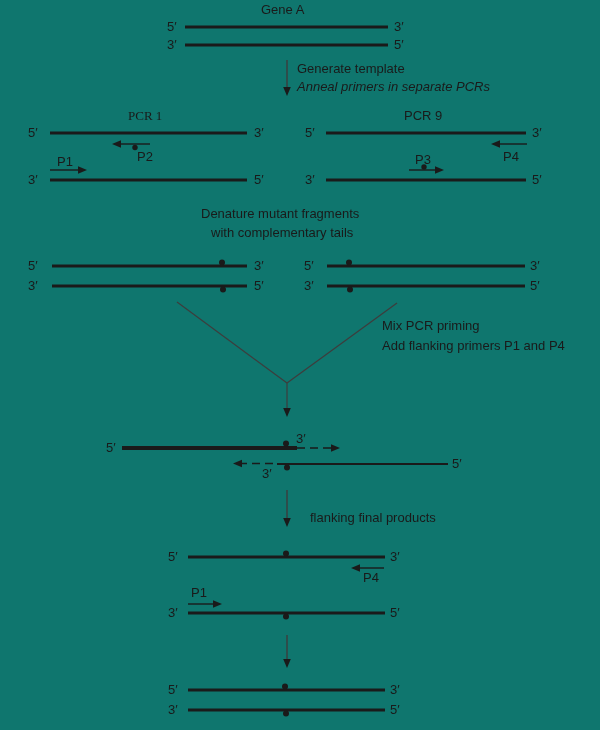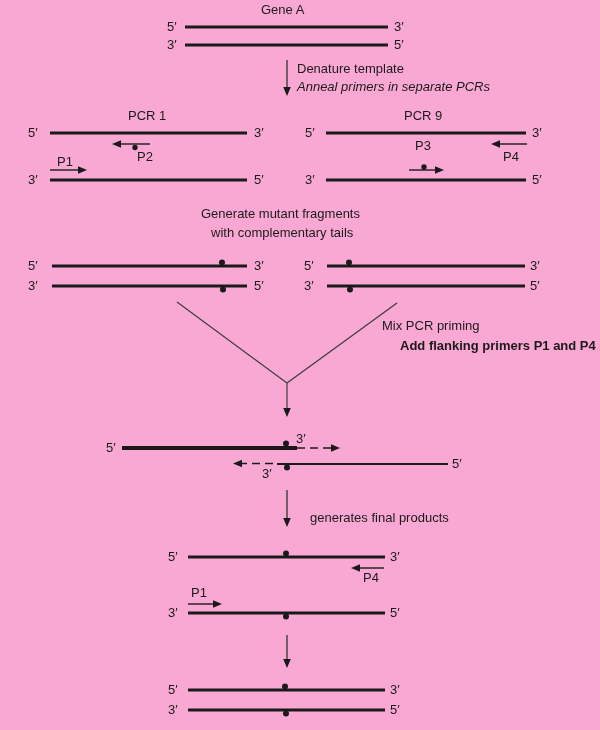--- a/index.html
+++ b/index.html
@@ -1,17 +1,17 @@
 <!DOCTYPE html>
 <html><head>
 <meta charset="utf-8">
 <style>
   html,body{margin:0;padding:0;background:#fff;}
   .canvas{
-    position:relative;width:600px;height:730px;background:#f9a8d4;
+    position:relative;width:600px;height:730px;background:#0f766e;
     font-family:"Liberation Sans", sans-serif;overflow:hidden;
   }
   .canvas svg{position:absolute;left:0;top:0;}
   .lbl{
     position:absolute;font-size:13px;line-height:14px;color:#1a1a1a;
     white-space:nowrap;
   }
 </style>
 </head>
 <body>
@@ -129,60 +129,60 @@
       <circle cx="286" cy="713.5" r="3" fill="#1a1a1a"></circle>
     </g>
   </svg>
 
   <span class="lbl" style="left:261px;top:3px;">Gene A</span>
   <span class="lbl" style="left:167px;top:20px;">5′</span>
   <span class="lbl" style="left:394px;top:20px;">3′</span>
   <span class="lbl" style="left:167px;top:38px;">3′</span>
   <span class="lbl" style="left:394px;top:38px;">5′</span>
 
-  <span class="lbl" style="left:297px;top:62px;">Denature template</span>
+  <span class="lbl" style="left:297px;top:62px;">Generate template</span>
   <span class="lbl" style="left:297px;top:80px;font-style:italic;">Anneal primers in separate PCRs</span>
 
-  <span class="lbl" style="left:128px;top:109px;">PCR 1</span>
+  <span class="lbl" style="left:128px;top:109px;font-family:Liberation Serif, serif;">PCR 1</span>
   <span class="lbl" style="left:28px;top:126px;">5′</span>
   <span class="lbl" style="left:254px;top:126px;">3′</span>
   <span class="lbl" style="left:137px;top:150px;">P2</span>
   <span class="lbl" style="left:57px;top:155px;">P1</span>
   <span class="lbl" style="left:28px;top:173px;">3′</span>
   <span class="lbl" style="left:254px;top:173px;">5′</span>
 
   <span class="lbl" style="left:404px;top:109px;">PCR 9</span>
   <span class="lbl" style="left:305px;top:126px;">5′</span>
   <span class="lbl" style="left:532px;top:126px;">3′</span>
   <span class="lbl" style="left:503px;top:150px;">P4</span>
-  <span class="lbl" style="left:415px;top:139px;">P3</span>
+  <span class="lbl" style="left:415px;top:153px;">P3</span>
   <span class="lbl" style="left:305px;top:173px;">3′</span>
   <span class="lbl" style="left:532px;top:173px;">5′</span>
 
-  <span class="lbl" style="left:201px;top:207px;">Generate mutant fragments</span>
+  <span class="lbl" style="left:201px;top:207px;">Denature mutant fragments</span>
   <span class="lbl" style="left:211px;top:226px;">with complementary tails</span>
 
   <span class="lbl" style="left:28px;top:259px;">5′</span>
   <span class="lbl" style="left:254px;top:259px;">3′</span>
   <span class="lbl" style="left:28px;top:279px;">3′</span>
   <span class="lbl" style="left:254px;top:279px;">5′</span>
   <span class="lbl" style="left:304px;top:259px;">5′</span>
   <span class="lbl" style="left:530px;top:259px;">3′</span>
   <span class="lbl" style="left:304px;top:279px;">3′</span>
   <span class="lbl" style="left:530px;top:279px;">5′</span>
 
   <span class="lbl" style="left:382px;top:319px;">Mix PCR priming</span>
-  <span class="lbl" style="left:400px;top:339px;font-weight:bold;">Add flanking primers P1 and P4</span>
+  <span class="lbl" style="left:382px;top:339px;">Add flanking primers P1 and P4</span>
 
   <span class="lbl" style="left:106px;top:441px;">5′</span>
   <span class="lbl" style="left:296px;top:432px;">3′</span>
   <span class="lbl" style="left:262px;top:467px;">3′</span>
   <span class="lbl" style="left:452px;top:457px;">5′</span>
 
-  <span class="lbl" style="left:310px;top:511px;">generates final products</span>
+  <span class="lbl" style="left:310px;top:511px;">flanking final products</span>
 
   <span class="lbl" style="left:168px;top:550px;">5′</span>
   <span class="lbl" style="left:390px;top:550px;">3′</span>
   <span class="lbl" style="left:363px;top:571px;">P4</span>
   <span class="lbl" style="left:191px;top:586px;">P1</span>
   <span class="lbl" style="left:168px;top:606px;">3′</span>
   <span class="lbl" style="left:390px;top:606px;">5′</span>
 
 
   <span class="lbl" style="left:168px;top:683px;">5′</span>

